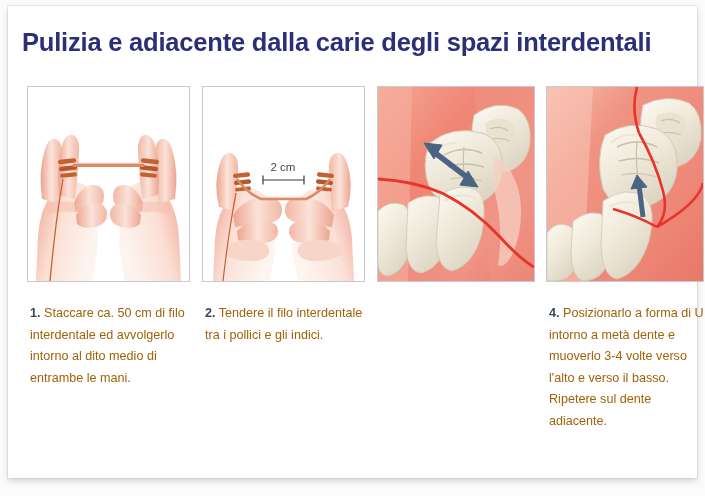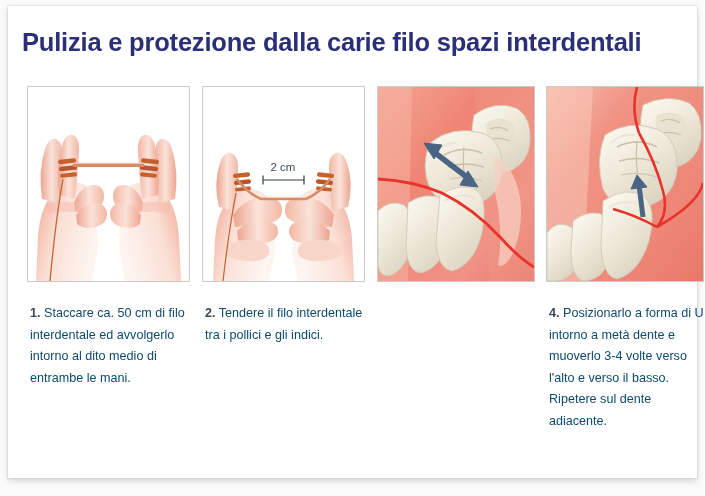--- a/index.html
+++ b/index.html
@@ -83,31 +83,31 @@
   }
   .caption.c1 { left: 11px;  width: 160px; }
   .caption.c2 { left: 186px; width: 160px; }
   .caption.c3 { left: 361px; width: 160px; }
   .caption.c4 { left: 530px; width: 158px; }
 
   .caption .num {
     font-weight: bold;
     color: #3c4853;
   }
-  .caption .txt { color: #0c4a6e; }
+  .caption .txt { color: #a16207; }
 
   svg { display: block; }
 </style>
 </head>
 <body>
 
 <div class="page">
   <div class="card">
 
-    <div class="title">Pulizia e protezione dalla carie filo spazi interdentali</div>
+    <div class="title">Pulizia e adiacente dalla carie degli spazi interdentali</div>
 
     <div class="panels">
 
       <div class="panel p1">
         <svg width="161" height="194" viewBox="0 0 161 194">
           <defs>
             <linearGradient id="skinA" x1="0" y1="0" x2="1" y2="0.4">
               <stop offset="0" stop-color="#f0a490"></stop>
               <stop offset="0.45" stop-color="#fbdfd4"></stop>
               <stop offset="1" stop-color="#fdf4ef"></stop>

